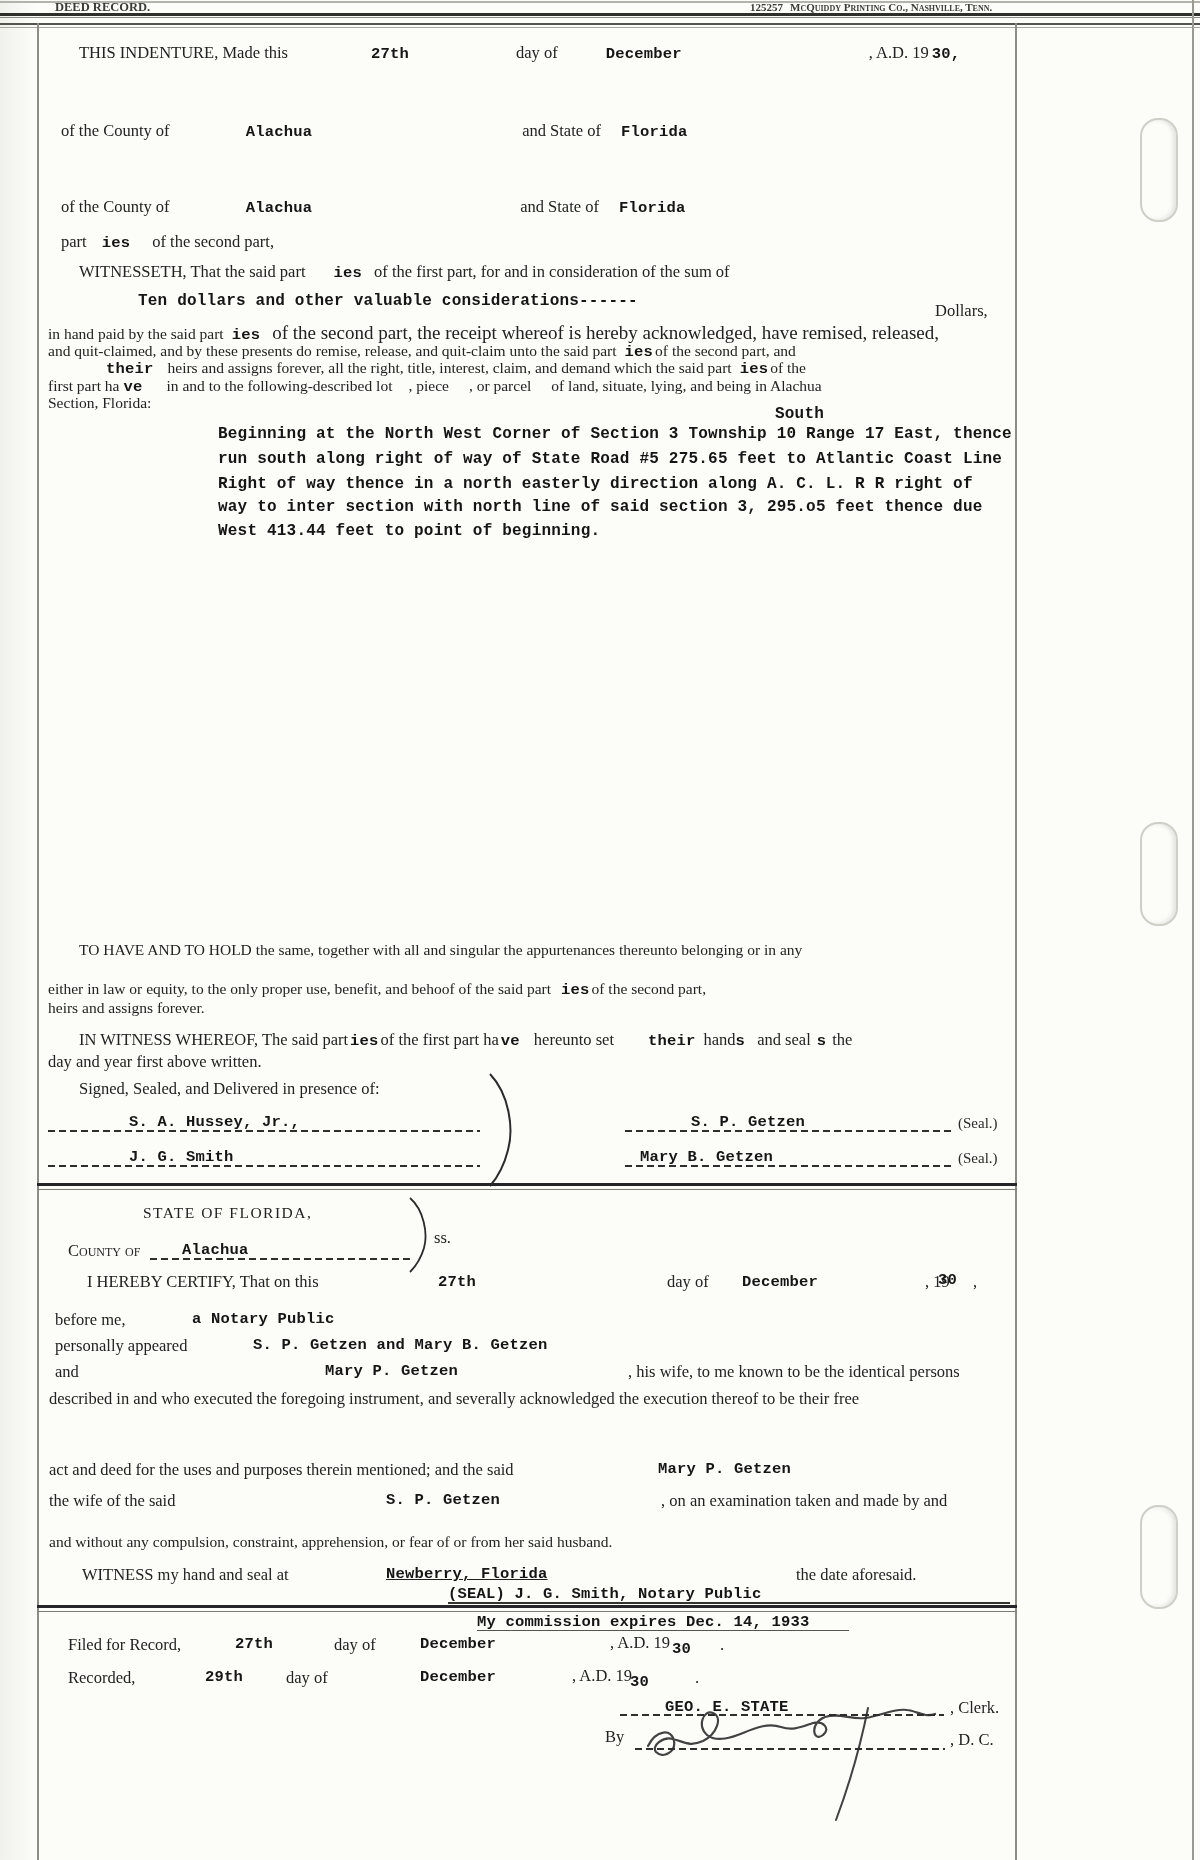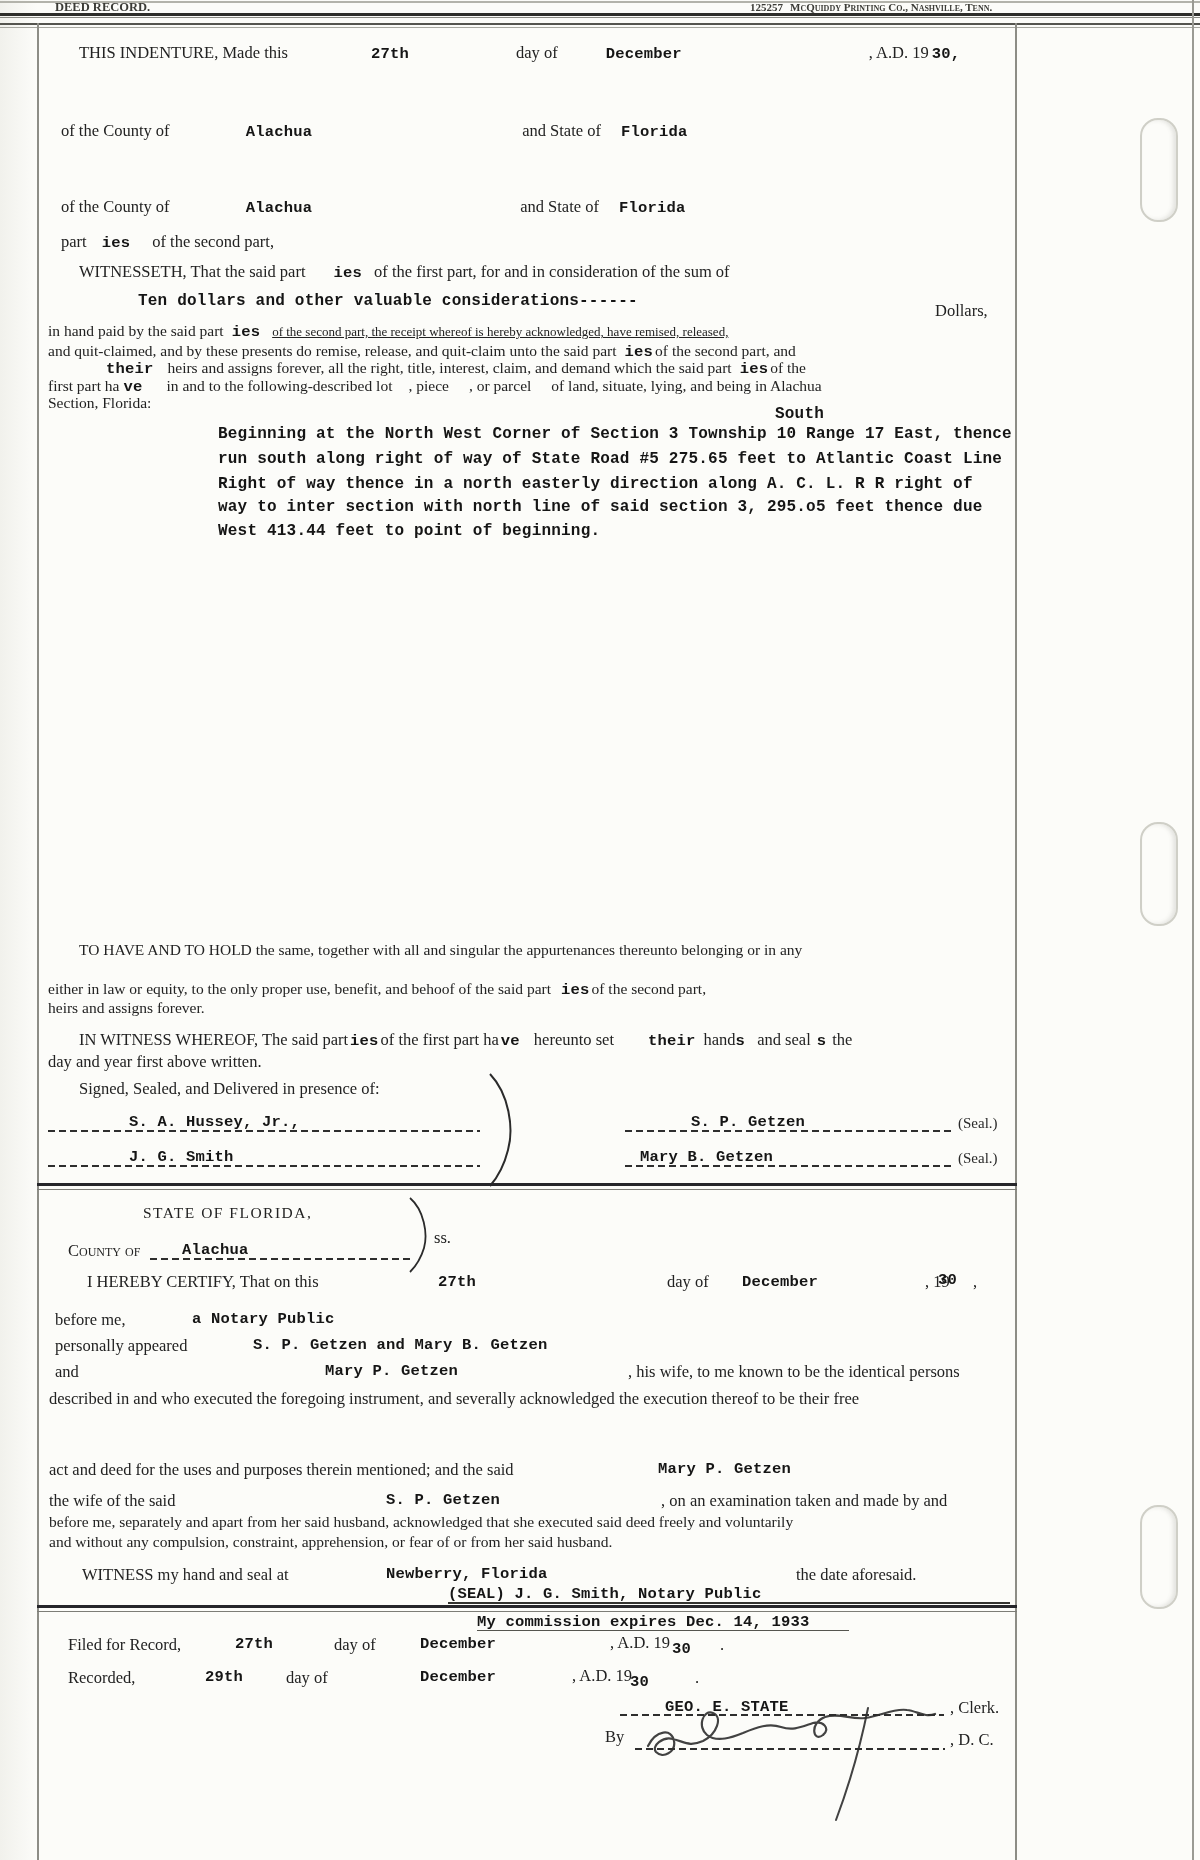--- a/index.html
+++ b/index.html
@@ -65,21 +65,21 @@
   <div class="ln" style="left:79px;top:263px;">
     <span class="sf">WITNESSETH, That the said part</span><i class="gp" style="width:28px"></i><span class="tw">ies</span><i class="gp" style="width:12px"></i><span class="sf">of the first part, for and in consideration of the sum of</span>
   </div>
   <div class="ln" style="left:138px;top:291px;">
     <span class="tw tw16">Ten dollars and other valuable considerations------</span>
   </div>
   <div class="ln" style="left:935px;top:302px;">
     <span class="sf">Dollars,</span>
   </div>
   <div class="ln" style="left:48px;top:322px;font-size:15.5px;">
-    <span class="sf" style="font-size:15.5px;">in hand paid by the said part</span><i class="gp" style="width:8px"></i><span class="tw">ies</span><i class="gp" style="width:12px"></i><span class="sf" style="font-size:13px;text-decoration:underline;">of the second part, the receipt whereof is hereby acknowledged, have remised, released,</span>
+    <span class="sf" style="font-size:15.5px;">in hand paid by the said part</span><i class="gp" style="width:8px"></i><span class="tw">ies</span><i class="gp" style="width:12px"></i><span class="sf" style="font-size:19px;">of the second part, the receipt whereof is hereby acknowledged, have remised, released,</span>
   </div>
   <div class="ln" style="left:48px;top:342px;">
     <span class="sf" style="font-size:15.5px;">and quit-claimed, and by these presents do remise, release, and quit-claim unto the said part</span><i class="gp" style="width:8px"></i><span class="tw">ies</span><i class="gp" style="width:2px"></i><span class="sf" style="font-size:15.5px;">of the second part, and</span>
   </div>
   <div class="ln" style="left:106px;top:359px;">
     <span class="tw">their</span><i class="gp" style="width:14px"></i><span class="sf" style="font-size:15.5px;">heirs and assigns forever, all the right, title, interest, claim, and demand which the said part</span><i class="gp" style="width:8px"></i><span class="tw">ies</span><i class="gp" style="width:2px"></i><span class="sf" style="font-size:15.5px;">of the</span>
   </div>
   <div class="ln" style="left:48px;top:377px;">
     <span class="sf" style="font-size:15.5px;">first part ha</span><i class="gp" style="width:4px"></i><span class="tw">ve</span><i class="gp" style="width:24px"></i><span class="sf" style="font-size:15.5px;">in and to the following-described lot</span><i class="gp" style="width:16px"></i><span class="sf" style="font-size:15.5px;">, piece</span><i class="gp" style="width:20px"></i><span class="sf" style="font-size:15.5px;">, or parcel</span><i class="gp" style="width:20px"></i><span class="sf" style="font-size:15.5px;">of land, situate, lying, and being in Alachua</span>
   </div>
@@ -163,25 +163,24 @@
   <div class="ln" style="left:628px;top:1363px;"><span class="sf">, his wife, to me known to be the identical persons</span></div>
 
   <div class="ln" style="left:49px;top:1390px;"><span class="sf">described in and who executed the foregoing instrument, and severally acknowledged the execution thereof to be their free</span></div>
 
   <div class="ln" style="left:49px;top:1461px;"><span class="sf">act and deed for the uses and purposes therein mentioned; and the said</span></div>
   <div class="ln" style="left:658px;top:1459px;"><span class="tw">Mary P. Getzen</span></div>
 
   <div class="ln" style="left:49px;top:1492px;"><span class="sf">the wife of the said</span></div>
   <div class="ln" style="left:386px;top:1490px;"><span class="tw">S. P. Getzen</span></div>
   <div class="ln" style="left:661px;top:1492px;"><span class="sf">, on an examination taken and made by and</span></div>
-  <div class="ln" style="left:49px;top:1513px;"><span class="sf" style="font-size:15.5px;">before me, separately and apart from her said husband, acknowledged that she executed said deed freely and voluntarily</span></div>
   <div class="ln" style="left:49px;top:1533px;"><span class="sf" style="font-size:15.5px;">and without any compulsion, constraint, apprehension, or fear of or from her said husband.</span></div>
 
   <div class="ln" style="left:82px;top:1566px;"><span class="sf">WITNESS my hand and seal at</span></div>
-  <div class="ln" style="left:386px;top:1564px;"><span class="tw">Newberry, Florida</span></div>
+  <div class="ln" style="left:386px;top:1564px;text-decoration:underline;"><span class="tw">Newberry, Florida</span></div>
   <div class="ln" style="left:796px;top:1566px;"><span class="sf">the date aforesaid.</span></div>
 
   <div class="ln" style="left:448px;top:1584px;"><span class="tw">(SEAL)  J. G. Smith, Notary Public</span></div>
   <div class="hr" style="left:448px;top:1602px;width:562px;height:1.5px;background:#33332f;"></div>
 
   <div class="hr" style="left:37px;top:1605px;width:980px;height:2.5px;background:#26262a;"></div>
   <div class="hr" style="left:37px;top:1611px;width:980px;height:1px;background:#7d7d77;"></div>
 
   <div class="ln" style="left:477px;top:1612px;"><span class="tw">My commission expires Dec. 14, 1933</span></div>
   <div class="hr" style="left:477px;top:1630px;width:372px;height:1px;background:#55554f;"></div>

